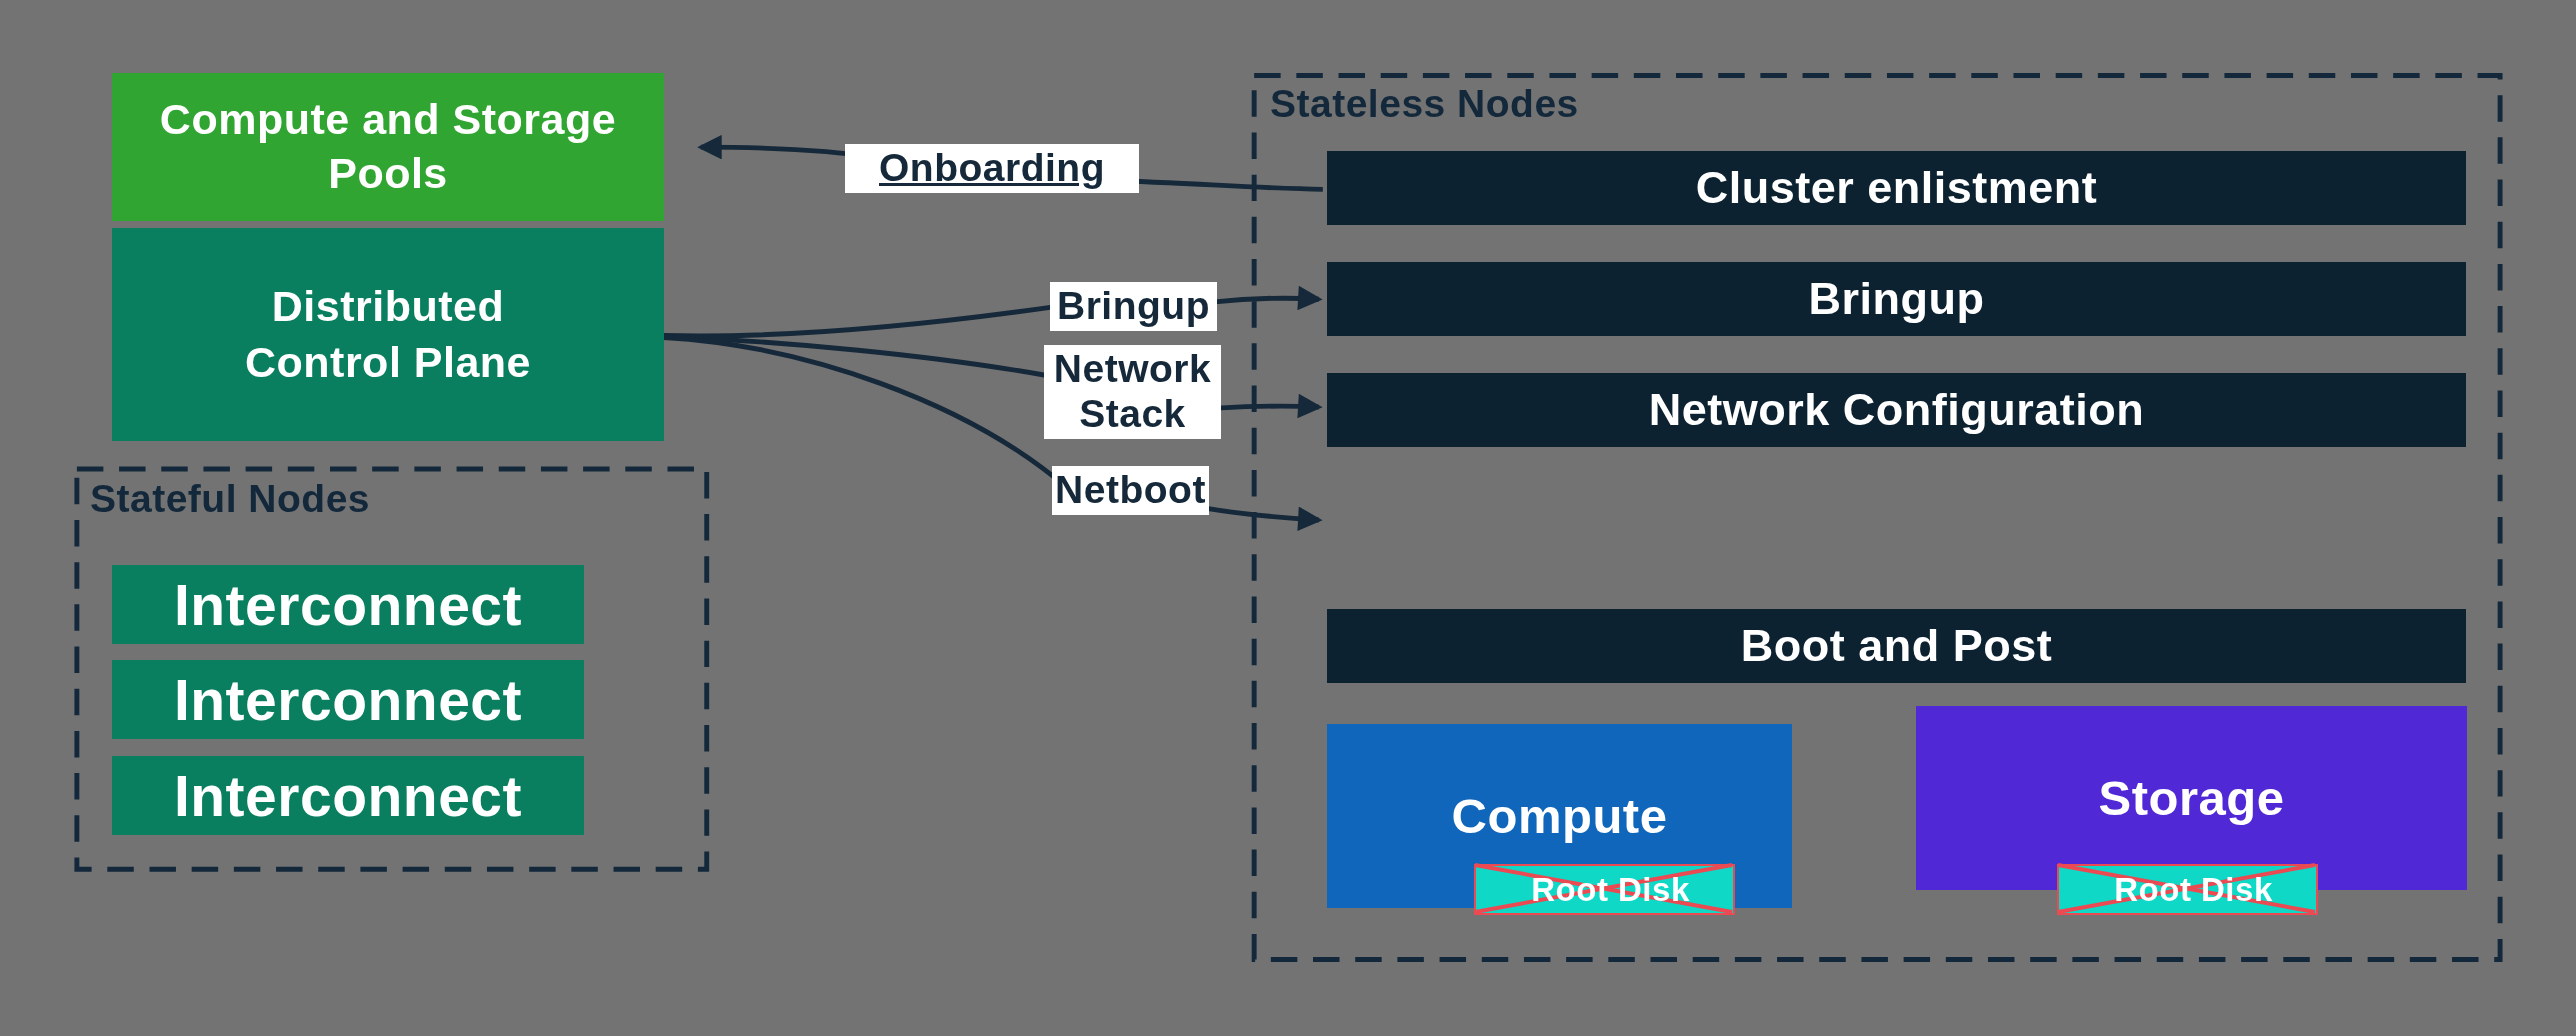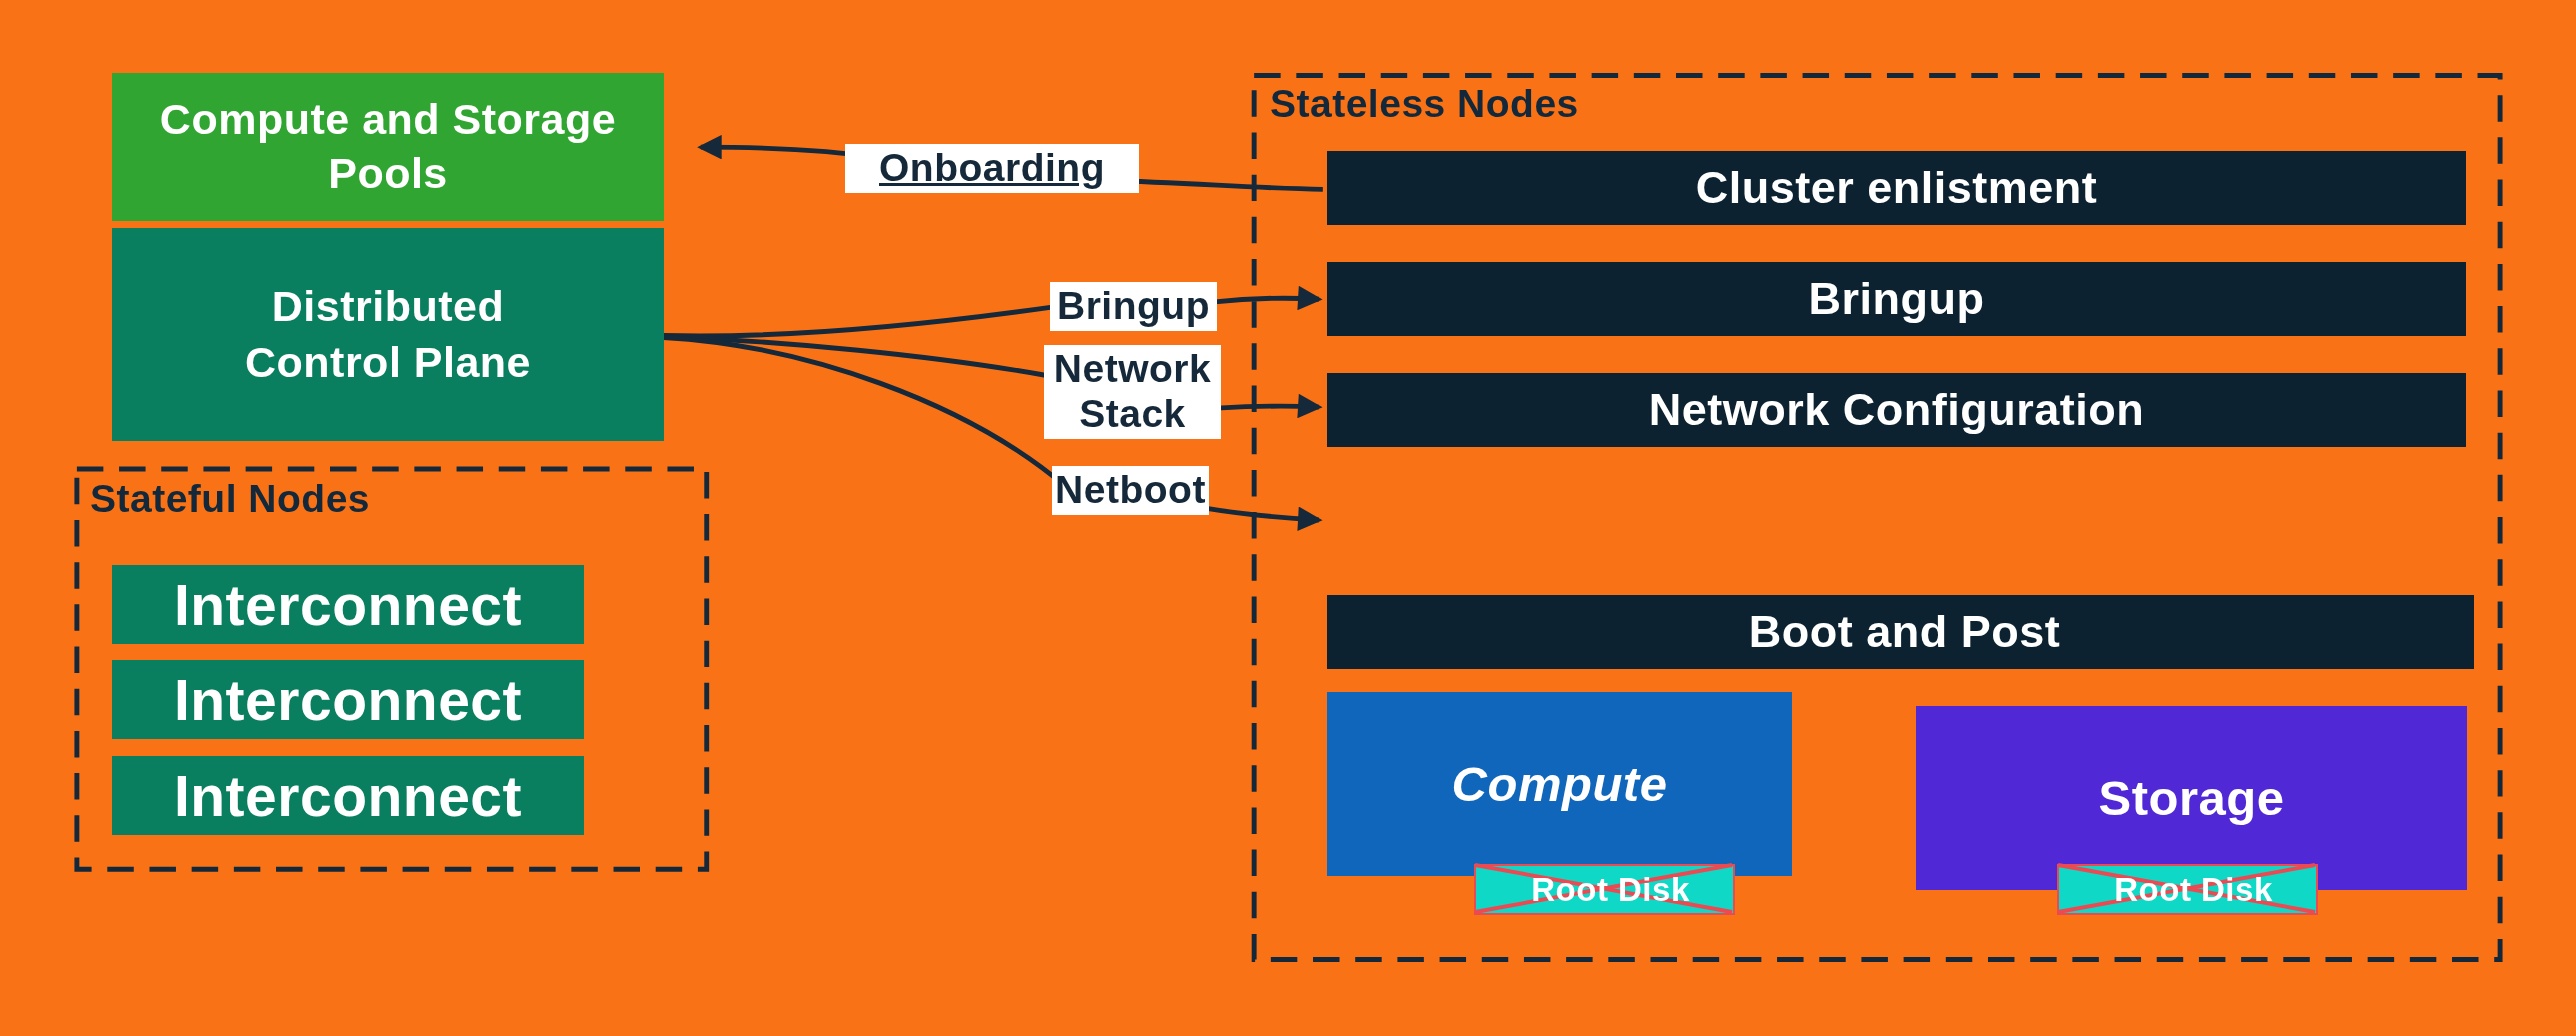--- a/index.html
+++ b/index.html
@@ -1,42 +1,42 @@
 <!DOCTYPE html>
 <html><head>
 <meta charset="utf-8">
 <style>
   html, body { margin: 0; padding: 0; background: #ffffff; }
   .canvas {
     position: relative;
     width: 2576px;
     height: 1036px;
-    background: #f97316;
+    background: #737373;
     overflow: hidden;
     font-family: "Liberation Sans", sans-serif;
     font-weight: bold;
   }
   .box {
     position: absolute;
     display: flex;
     align-items: center;
     justify-content: center;
     text-align: center;
     color: #ffffff;
     font-weight: bold;
     letter-spacing: 0.5px;
   }
   .preline { white-space: pre-line; }
   .pool-green    { left: 112px; top: 73px;  width: 552px; height: 148px; background: #31A531; font-size: 43px; line-height: 1.25; }
   .control-plane { left: 112px; top: 228px; width: 552px; height: 213px; background: #0A7F5F; font-size: 43px; line-height: 1.3; }
   .interconnect  { left: 112px; width: 472px; height: 79px; background: #0A7F5F; font-size: 57px; }
   .ic-0 { top: 565px; } .ic-1 { top: 660px; } .ic-2 { top: 756px; }
   .step-bar { left: 1327px; width: 1139px; height: 74px; background: #0D2231; font-size: 45px; }
-  .sb-0 { top: 151px; } .sb-1 { top: 262px; } .sb-2 { top: 373px; } .sb-3 { top: 484px; } .sb-4 { top: 595px; padding-left: 8px; }
-  .pool-compute { left: 1327px; top: 692px; width: 465px; height: 184px; background: #1066BB; font-size: 49px; font-style: italic; }
+  .sb-0 { top: 151px; } .sb-1 { top: 262px; } .sb-2 { top: 373px; } .sb-3 { top: 484px; } .sb-4 { top: 609px; }
+  .pool-compute { left: 1327px; top: 724px; width: 465px; height: 184px; background: #1066BB; font-size: 49px; }
   .pool-storage { left: 1916px; top: 706px; width: 551px; height: 184px; background: #5028D6; font-size: 49px; }
   .root-disk {
     position: absolute;
     top: 864px; width: 261px; height: 51px;
     background: #0FD8C7;
     border: 2.9px solid #EC4A52;
     box-sizing: border-box;
     display: flex; align-items: center; justify-content: center;
     color: #ffffff; font-size: 33px; font-weight: bold; letter-spacing: 0.5px; padding-left: 12px;
   }

